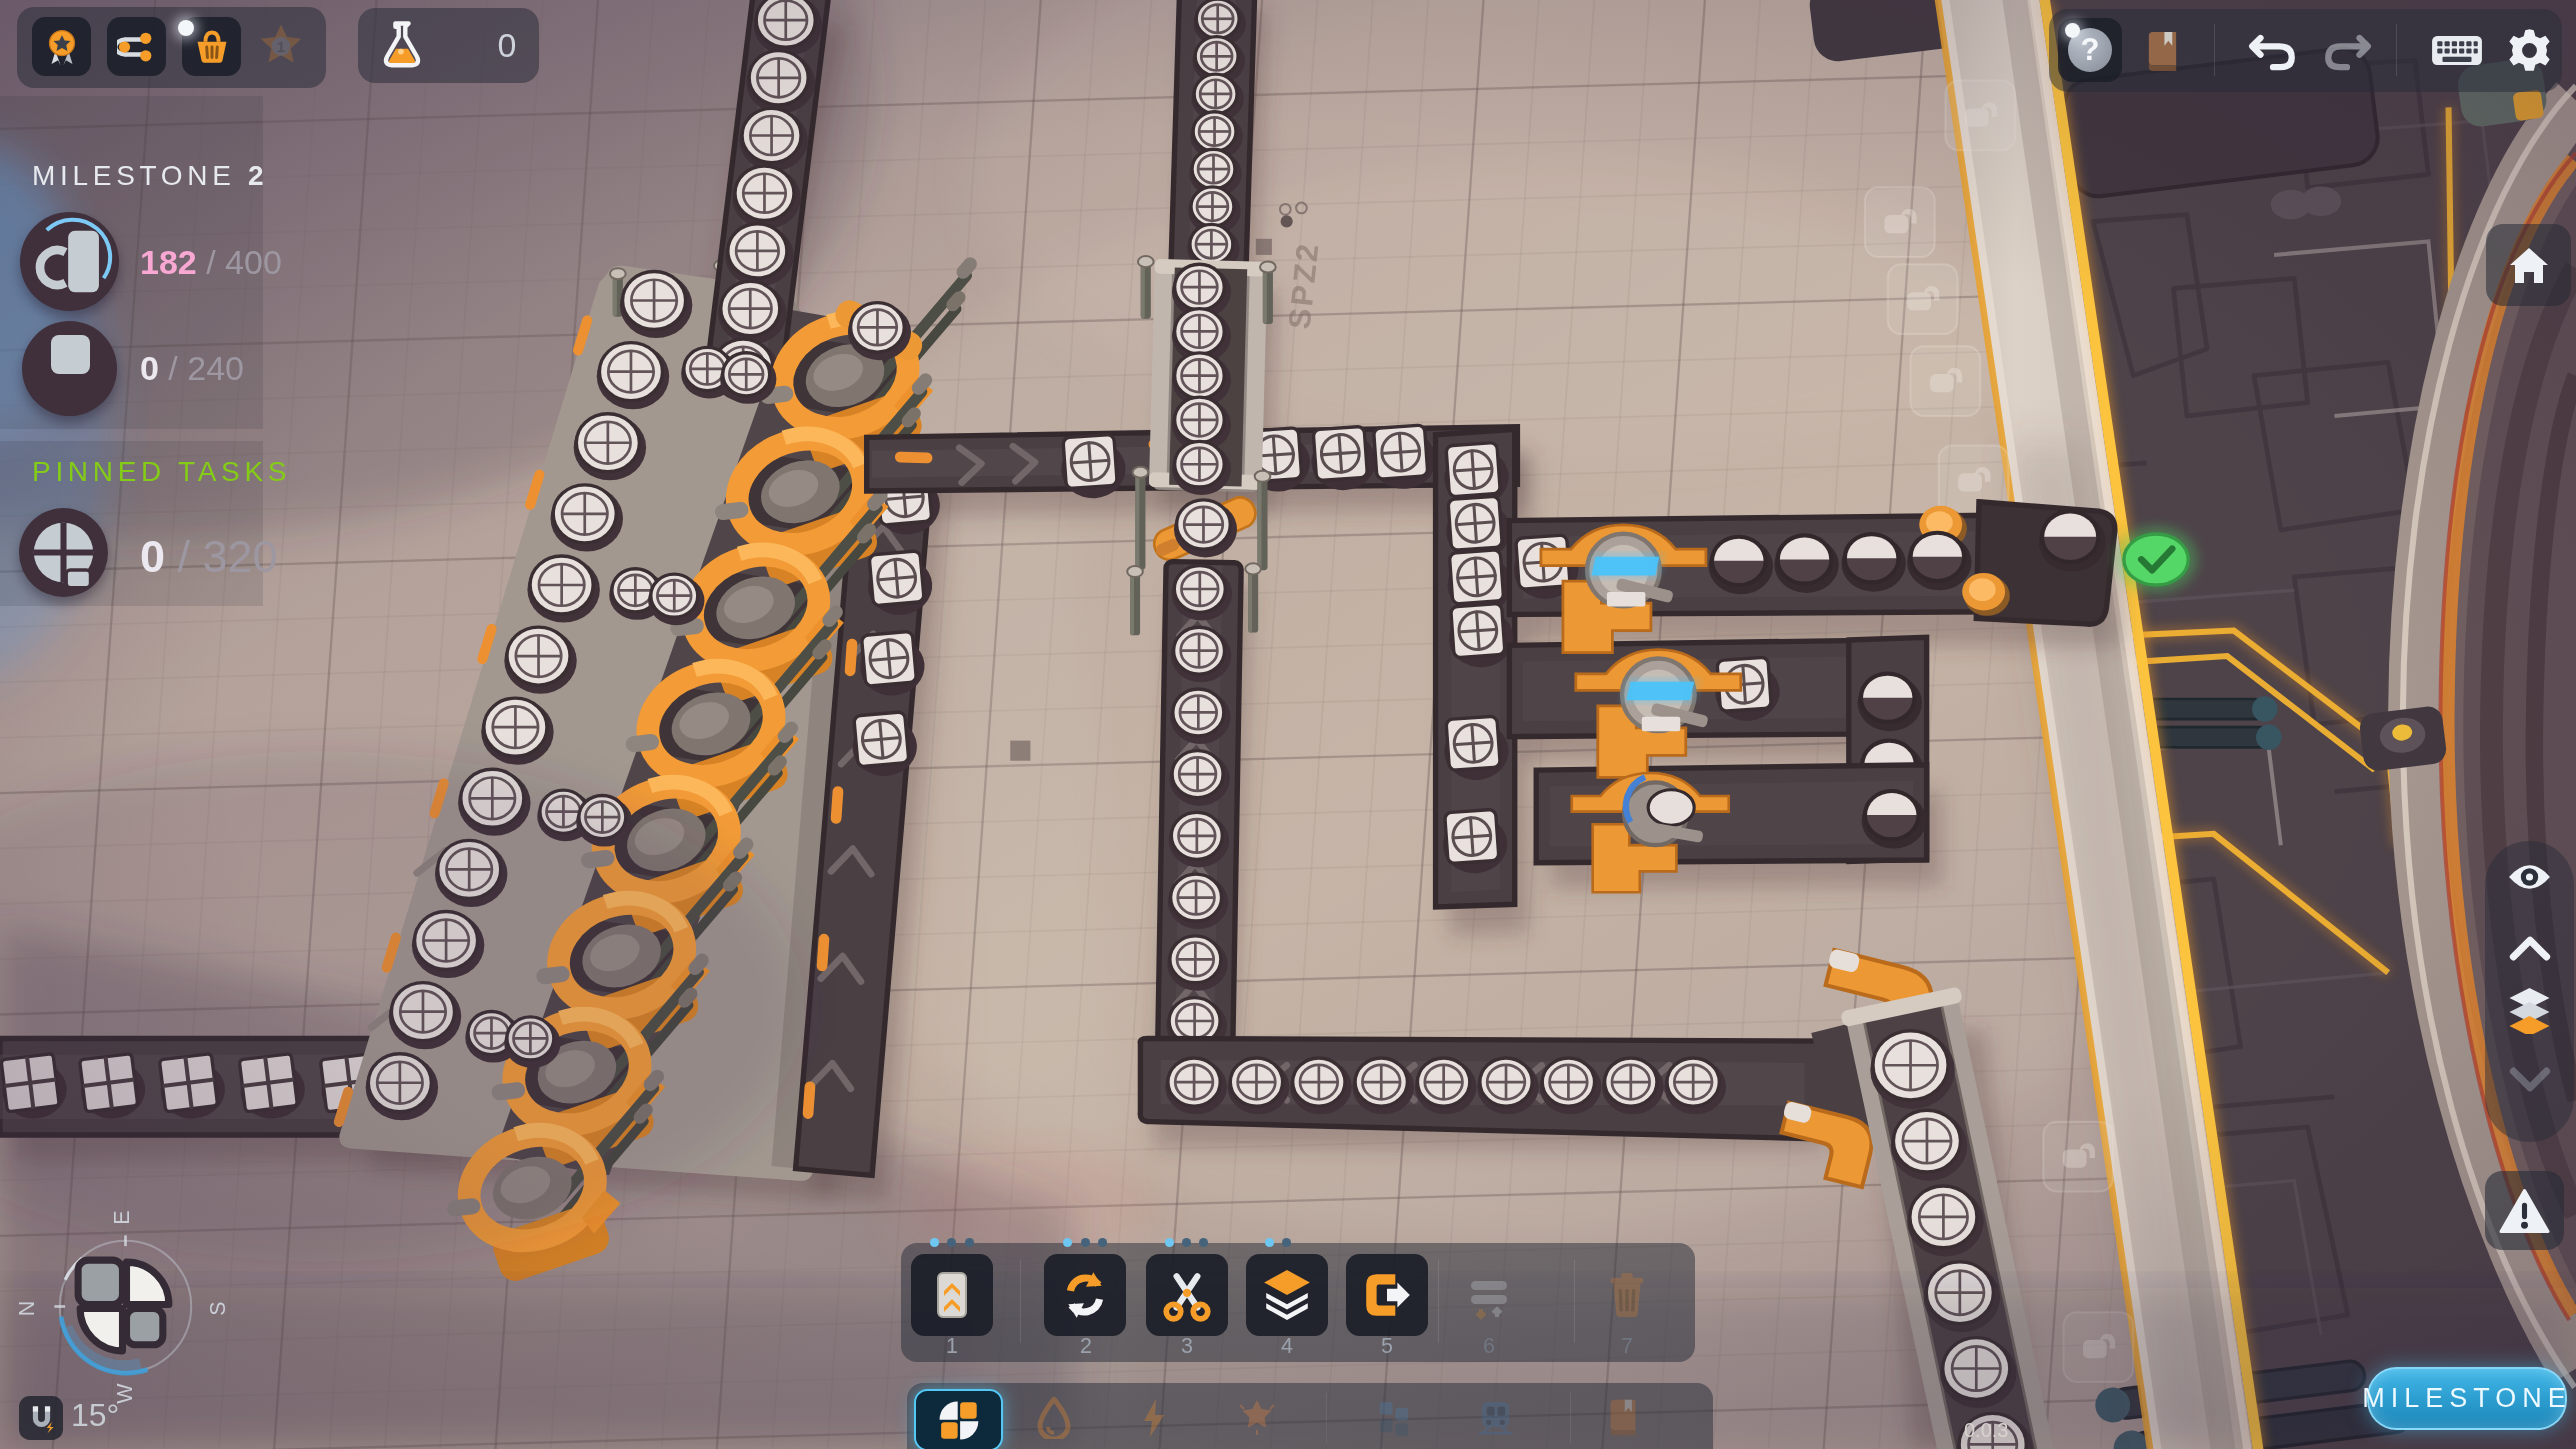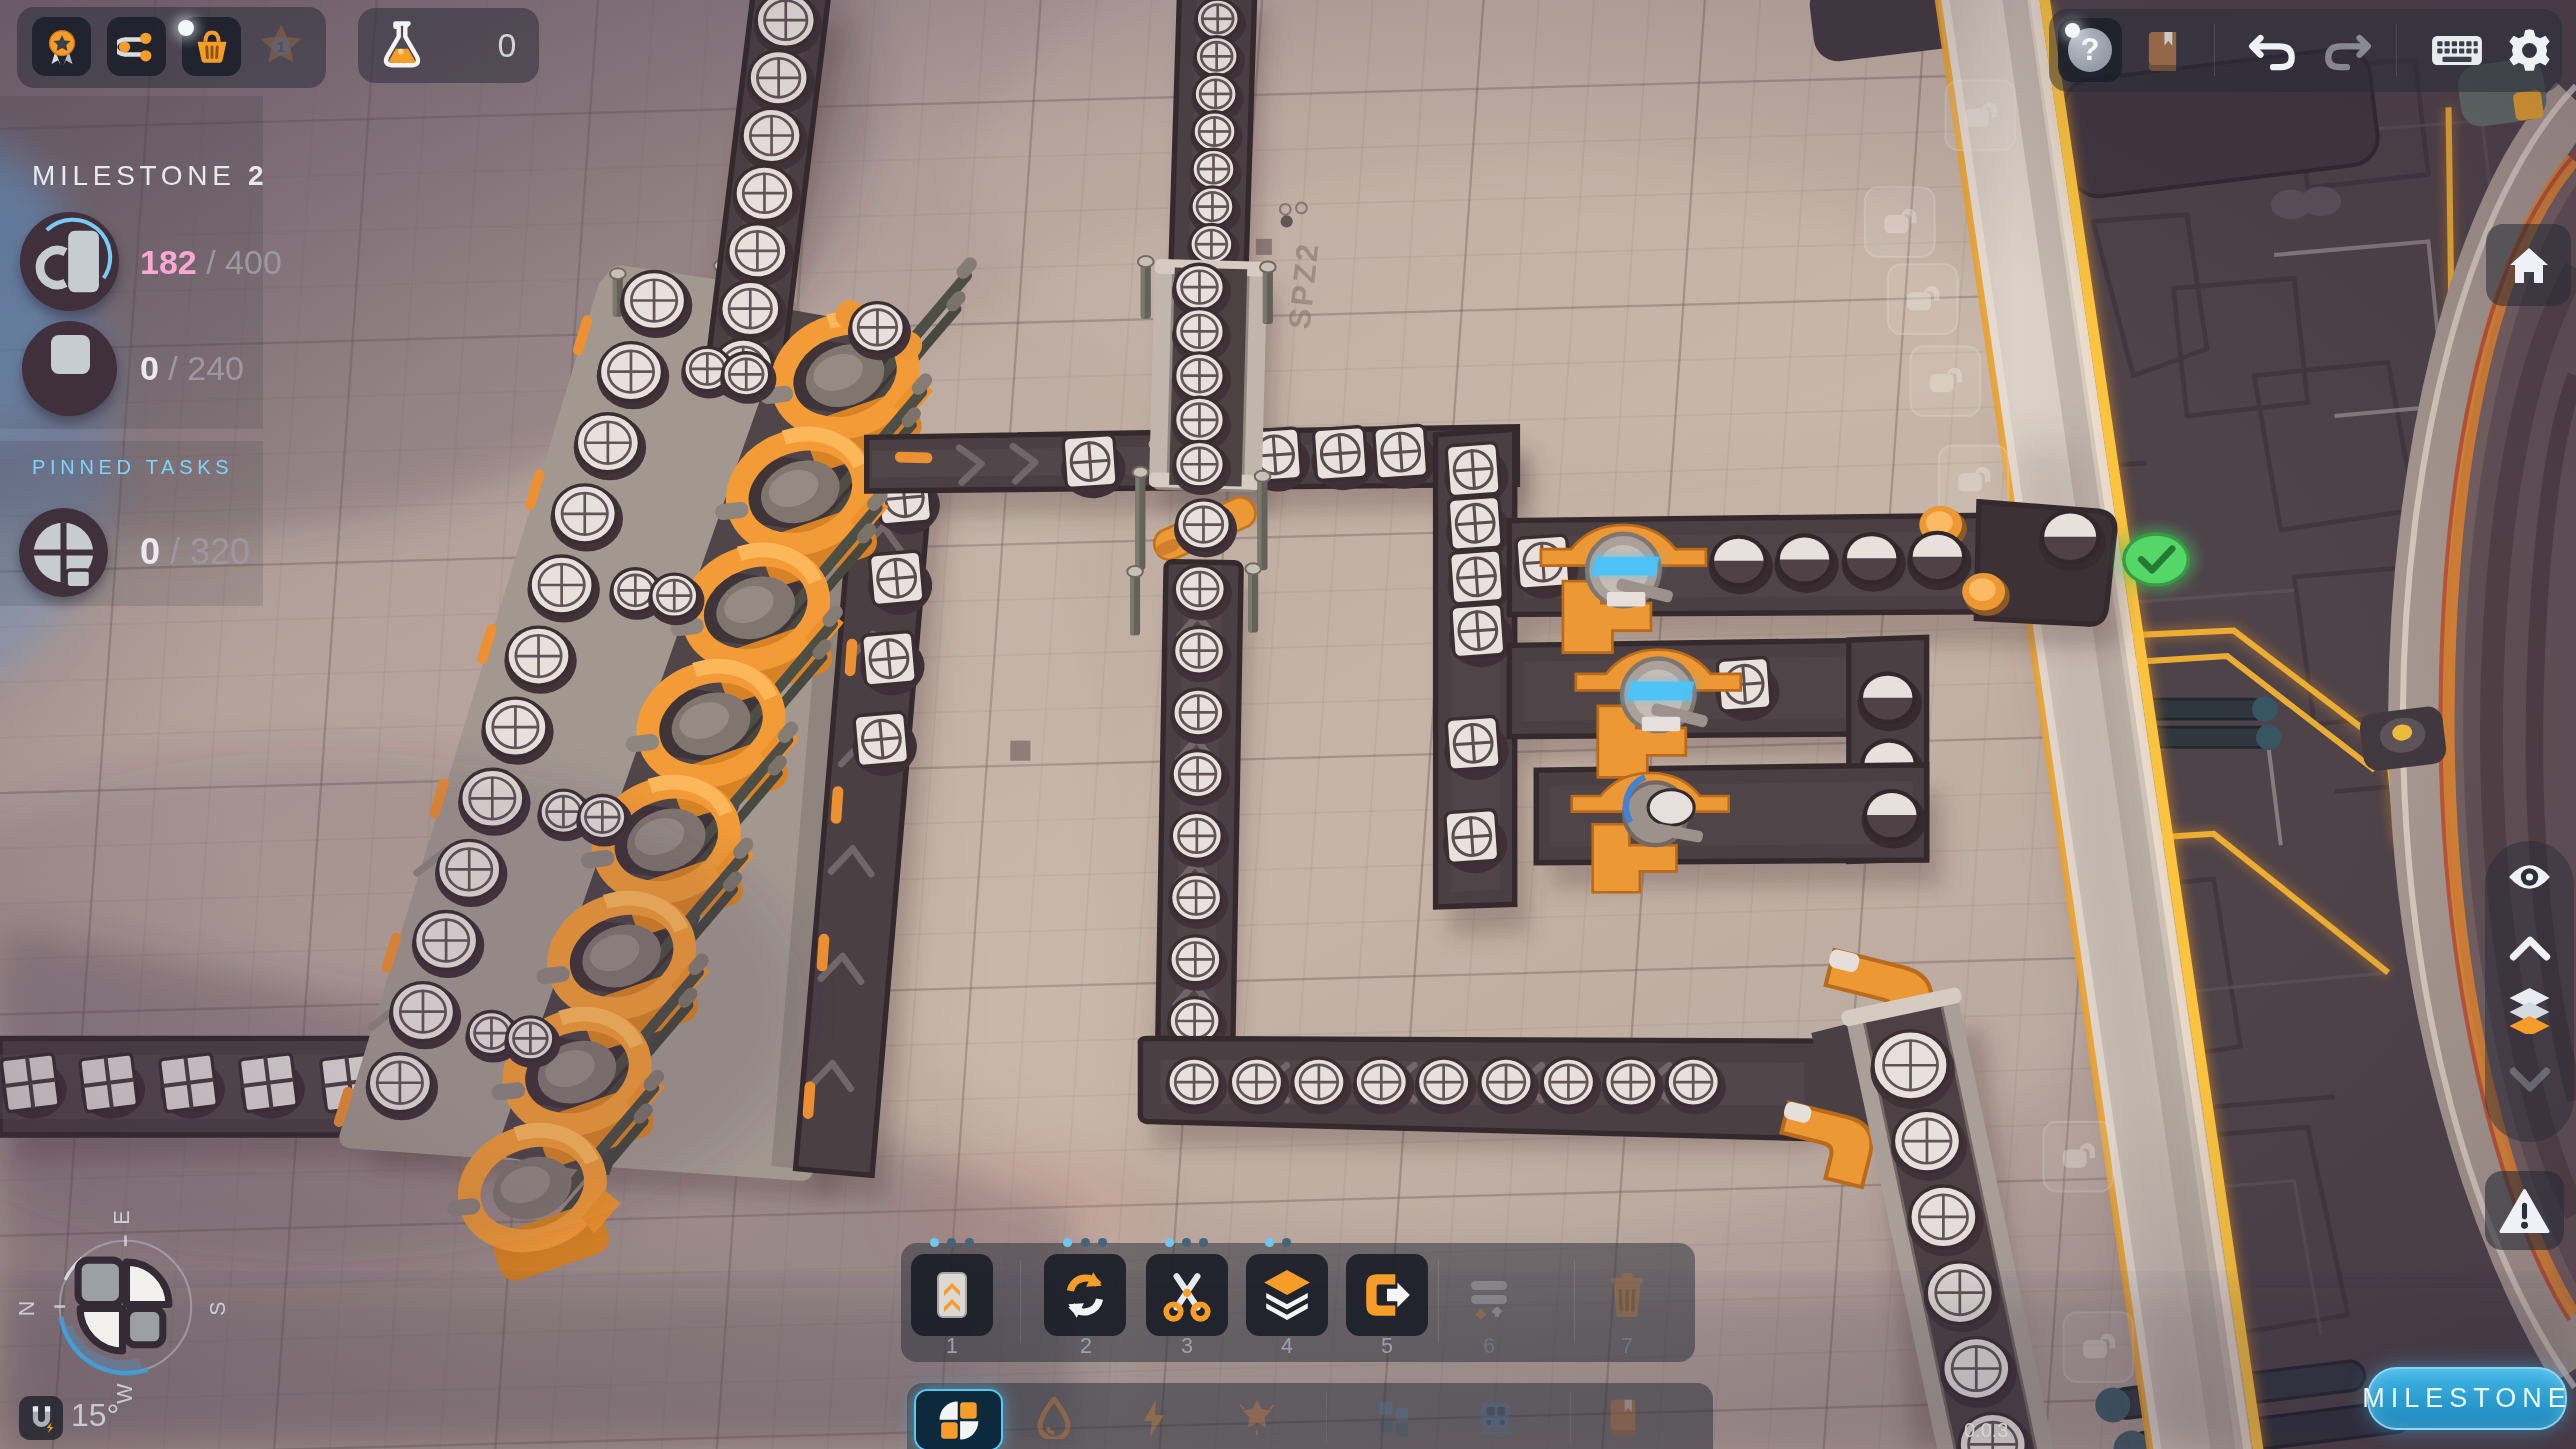--- a/index.html
+++ b/index.html
@@ -1438,32 +1438,32 @@
           <rect x="-2" y="-46" width="46" height="92" rx="10" fill="#c6cdd2"></rect>
           <path d="M -6 -14 A 26 26 0 1 0 -6 32" fill="none" stroke="#c6cdd2" stroke-width="13"></path>
         </g>
       </svg>
 <div style="position:absolute;left:140px;top:243px;font-size:34px;color:#9d97a2;"><b style="color:#f9a8d4;">182</b> / 400</div>
 
 <div style="position:absolute;left:21.5px;top:321px;width:95px;height:95px;border-radius:50%;background:#40303c;box-shadow:0 6.7px 12px rgba(20,10,25,0.35);"></div>
 <div style="position:absolute;left:51px;top:335px;width:39px;height:39px;border-radius:8px;background:#c6cdd2;"></div>
 <div style="position:absolute;left:140px;top:349px;font-size:34px;color:#9d97a2;"><b style="color:#ece8f0;">0</b> / 240</div>
 
-<div style="position:absolute;left:32px;top:456px;font-size:20px;letter-spacing:4.7px;color:#7dd3fc;">PINNED TASKS</div>
+<div style="position:absolute;left:32px;top:456px;font-size:28px;letter-spacing:4.7px;color:#84cc16;">PINNED TASKS</div>
 
 <div style="position:absolute;left:19px;top:508px;width:89px;height:89px;border-radius:50%;background:#40303c;box-shadow:0 6.7px 12px rgba(20,10,25,0.35);"></div>
 <svg style="position:absolute;left:19px;top:508px;" width="89" height="89" viewBox="0 0 132 132">
         <g transform="translate(66,66)">
           <circle cx="0" cy="0" r="44" fill="#c6cdd2"></circle>
           <line x1="-44" y1="0" x2="44" y2="0" stroke="#40303c" stroke-width="9"></line>
           <line x1="0" y1="-44" x2="0" y2="44" stroke="#40303c" stroke-width="9"></line>
           <rect x="4" y="26" width="36" height="26" rx="6" fill="#c6cdd2" stroke="#40303c" stroke-width="5"></rect>
         </g>
       </svg>
-<div style="position:absolute;left:140px;top:531px;font-size:36px;color:#9d97a2;"><b style="color:#ece8f0;">0</b> / 320</div>
+<div style="position:absolute;left:140px;top:531px;font-size:45px;color:#9d97a2;"><b style="color:#ece8f0;">0</b> / 320</div>
 
 <div style="position:absolute;left:2486px;top:224px;width:85px;height:82px;border-radius:17.4px;background:rgba(36,41,53,0.55);display:flex;align-items:center;justify-content:center;">
 <svg width="44" height="42" viewBox="0 0 44 40">
           <path d="M 22 3 L 41 20 L 36 20 L 36 38 L 27 38 L 27 27 L 17 27 L 17 38 L 8 38 L 8 20 L 3 20 Z" fill="#eef1f5"></path>
         </svg>
       </div>
 
 <div style="position:absolute;left:2485px;top:841px;width:89px;height:301px;border-radius:44px;background:rgba(38,43,55,0.45);"></div>
 
 <svg style="position:absolute;left:2506px;top:859px;" width="47" height="36" viewBox="0 0 46 34">

